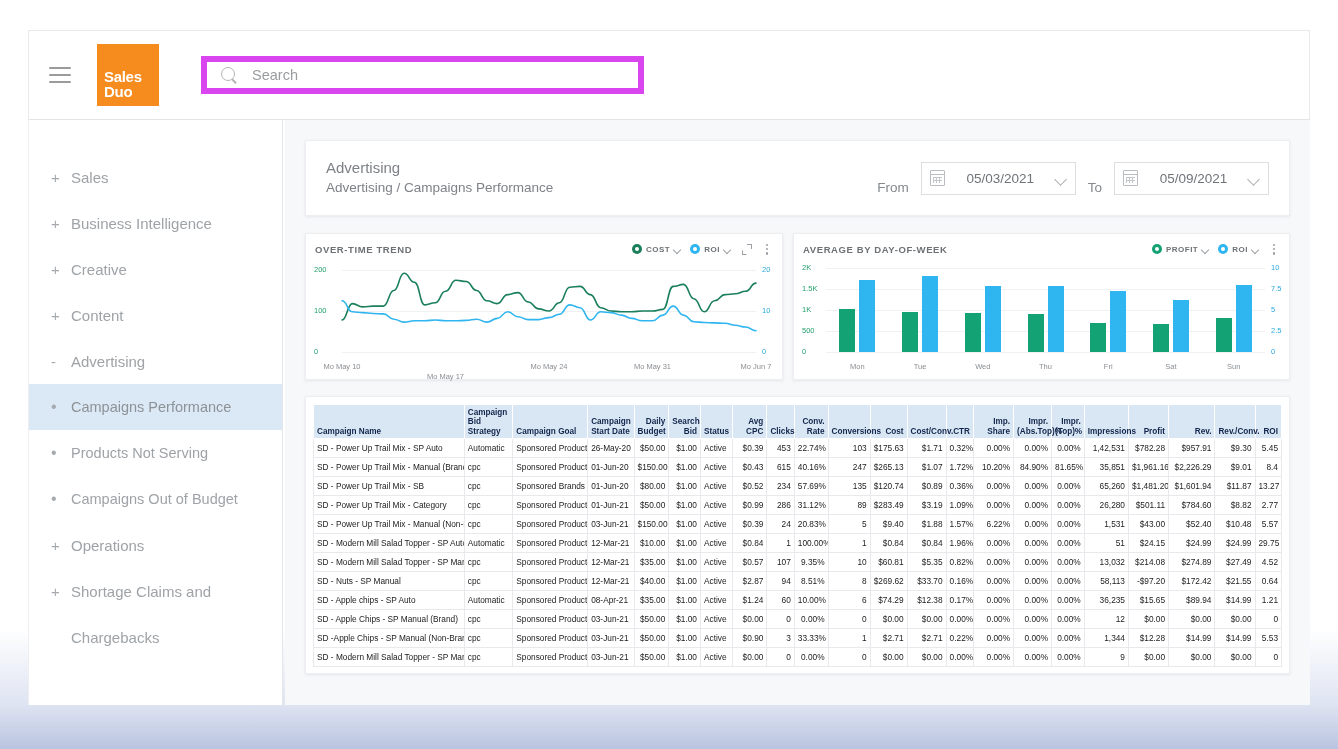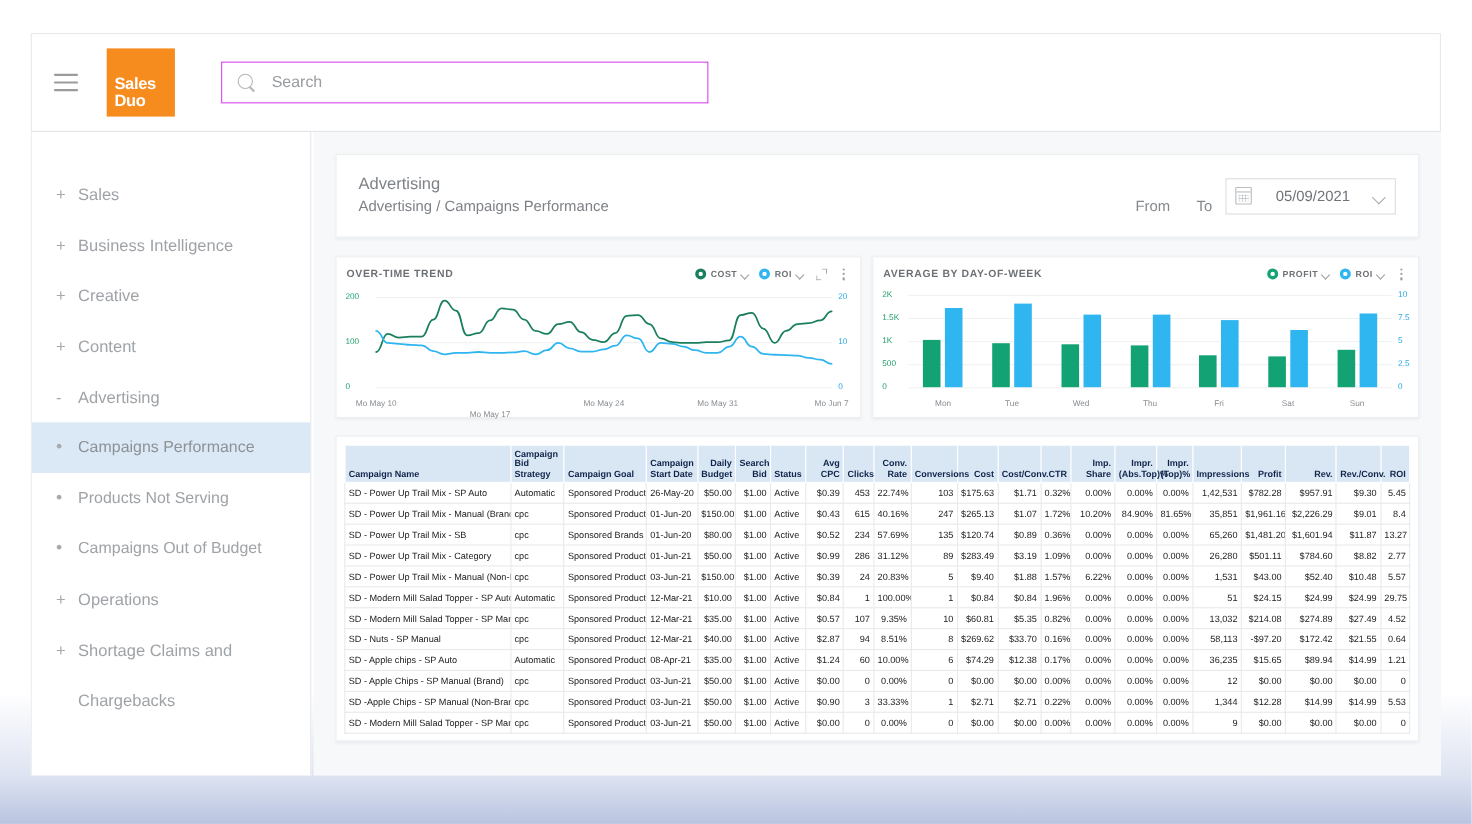--- a/index.html
+++ b/index.html
@@ -27,21 +27,21 @@
   .logo {
     margin-left: 26px; width: 62px; height: 62px; background: #f68b1e;
     position: relative; cursor: pointer;
   }
   .logo .logo-text {
     position: absolute; left: 7px; bottom: 7px; color: #fff; font-weight: bold;
     font-size: 15px; line-height: 15px; letter-spacing: -0.3px;
   }
 
   .searchbox {
-    margin-left: 42px; width: 443px; height: 38px; border: 1px solid #d946ef;
+    margin-left: 42px; width: 443px; height: 38px; border: 6px solid #d946ef;
     background: #fff; display: flex; align-items: center; padding-left: 14px;
     cursor: text;
   }
   .search-icon { width: 17px; height: 17px; position: relative; flex: 0 0 auto; }
   .search-icon::before {
     content: ""; position: absolute; left: 0; top: 0; width: 12px; height: 12px;
     border: 1.6px solid #b6b6b8; border-radius: 50%;
   }
   .search-icon::after {
     content: ""; position: absolute; left: 11px; top: 11px; width: 6px; height: 1.6px;
@@ -297,20 +297,25 @@
 
   <div class="content">
 
     <div class="card head-card">
       <div class="head-titles">
         <div class="t1">Advertising</div>
         <div class="t2">Advertising / Campaigns Performance</div>
       </div>
       <div class="daterange">
         <span class="dr-label">From</span>
+        <div class="dr-field">
+          <span class="cal-icon"></span>
+          <span class="dr-value">05/03/2021</span>
+          <span class="dr-chev"></span>
+        </div>
         <span class="dr-label">To</span>
         <div class="dr-field">
           <span class="cal-icon"></span>
           <span class="dr-value">05/09/2021</span>
           <span class="dr-chev"></span>
         </div>
       </div>
     </div>
 
     <div class="card chart-card" id="line-card">

